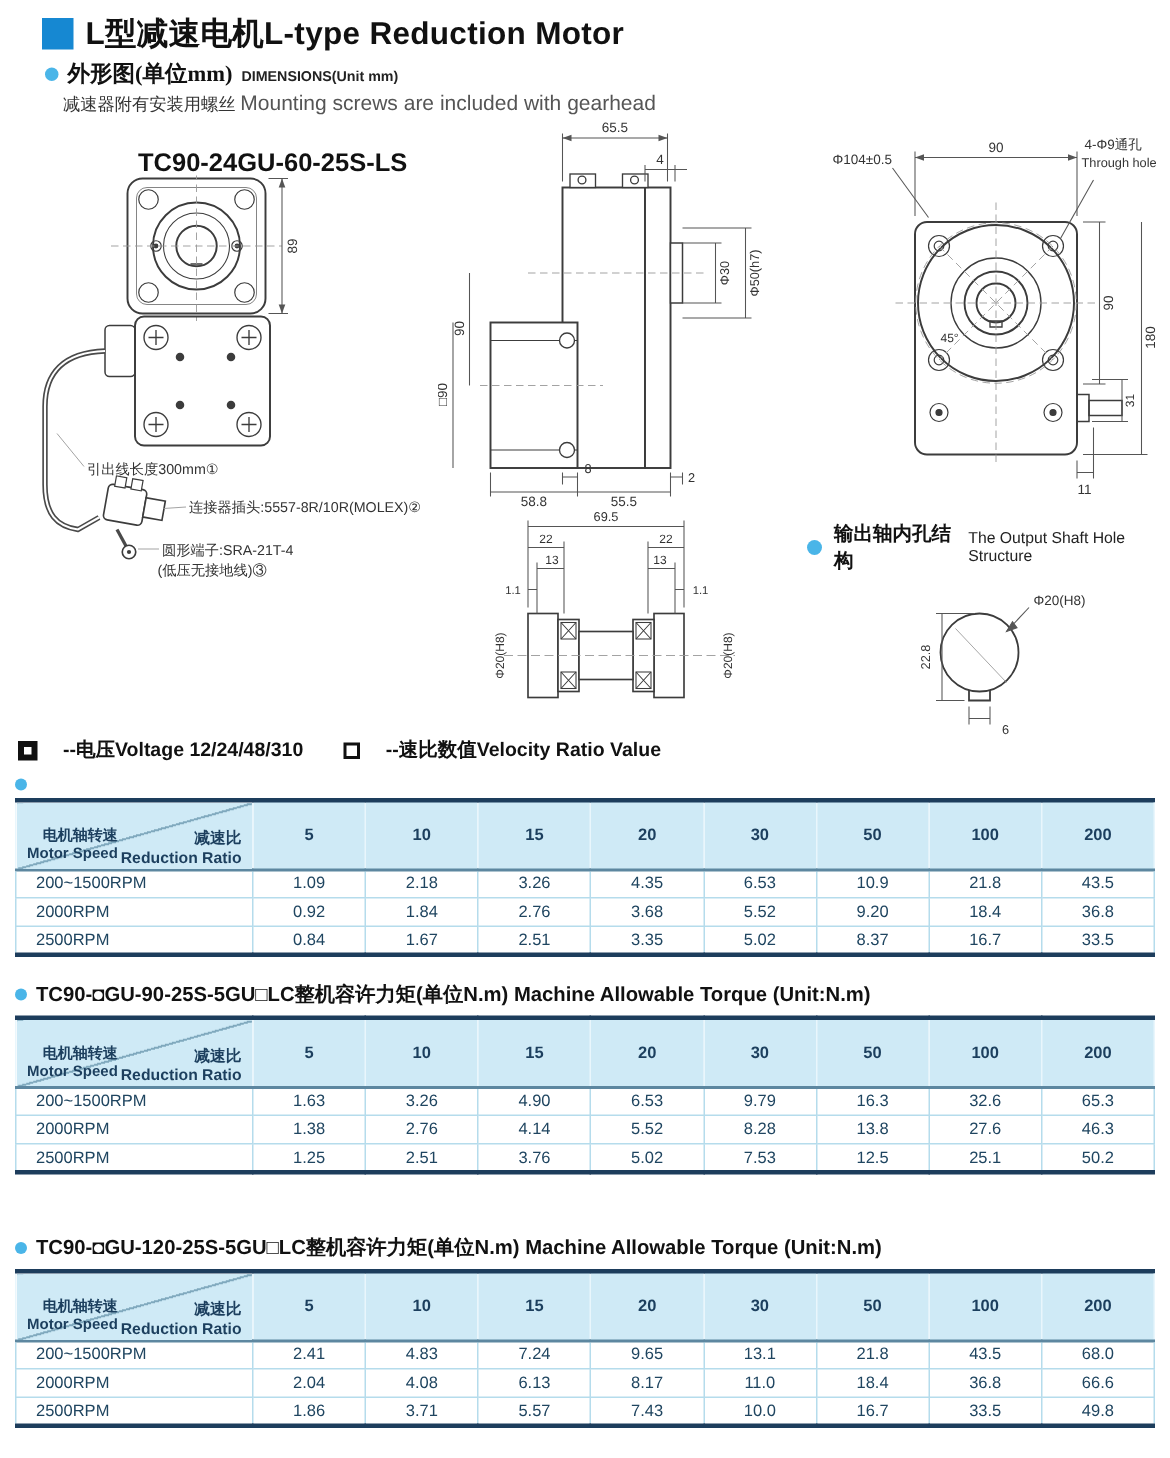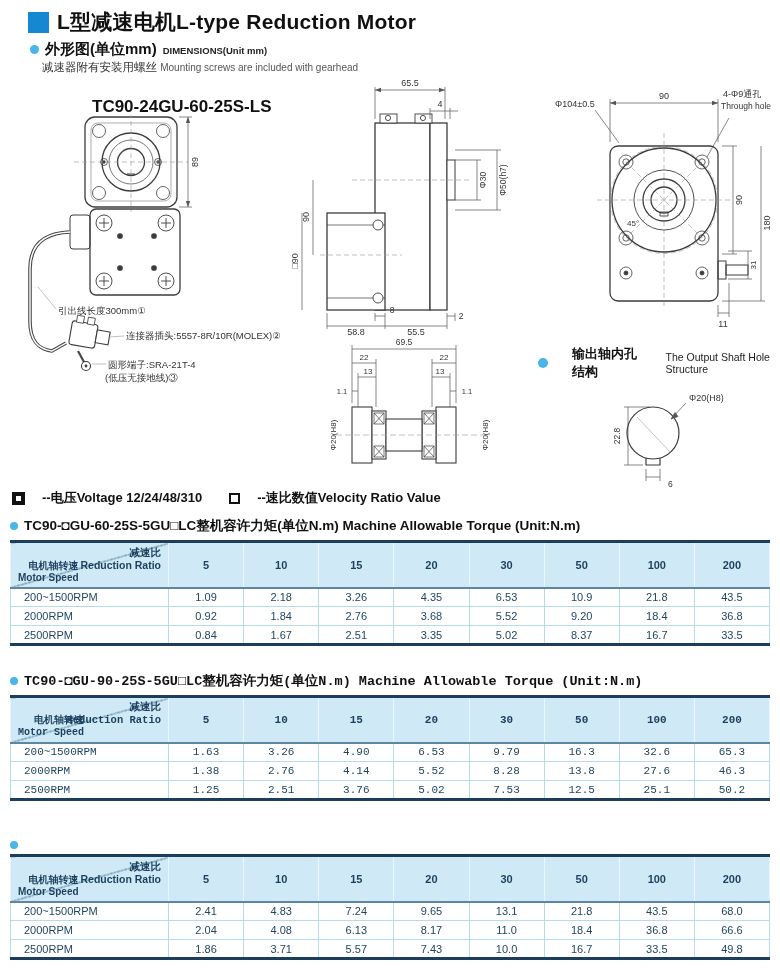--- a/index.html
+++ b/index.html
@@ -6,56 +6,56 @@
   html,body { width:780px; background:#fff; font-family:"Liberation Sans", sans-serif; color:#111; }
   body { height:972px; overflow:hidden; }
 
   
   .hdr { display:flex; align-items:center; gap:8px; margin:8px 0 4px 28px; }
   .hdr .sq { width:21px; height:21px; background:#1688d2; flex:0 0 auto; }
   .hdr .t { font-size:21px; font-weight:bold; letter-spacing:.2px; }
 
   .dimline { display:flex; align-items:baseline; gap:6px; margin:2px 0 0 30px; }
   .bdot { width:9px; height:9px; border-radius:50%; background:#4ab5e8; align-self:center; flex:0 0 auto; }
-  .dimline .zh { font-size:15px; font-weight:bold; }
+  .dimline .zh { font-size:15px; font-weight:bold;font-family:Liberation Serif, serif; }
   .dimline .en { font-size:9.5px; font-weight:bold; color:#222; }
   .subnote { margin:1px 0 0 42px; font-size:11.5px; color:#333; }
-  .subnote .en { font-size:10px; color:#555; }
+  .subnote .en { font-size:14px; color:#555; }
 
   
   .canvas { position:relative; width:780px; height:412px; }
   .model { position:absolute; left:60px; top:22px; font-size:17px; font-weight:bold;margin-left:32px; }
   .panel { position:absolute; }
   svg text { fill:#333; font-family:"Liberation Sans",sans-serif; }
   .footnotes { position:absolute; left:56px; top:396px; font-size:9.5px; color:#222; }
-  .oshead { display:flex; align-items:center; gap:24px; }
+  .oshead { display:flex; align-items:center; gap:8px; }
   .oshead .zh { font-size:13px; font-weight:bold; }
   .oshead .en { font-size:10.5px; color:#222; }
 
   
   .legend { display:flex; align-items:center; gap:17px; margin:2px 0 0 12px; font-size:13px; font-weight:bold; }
   .vbox { width:13px; height:13px; background:#111; display:inline-grid; place-items:center; }
   .vbox i { width:5px; height:5px; background:#fff; display:block; }
   .rbox { width:11px; height:11px; background:#fff; border:2px solid #111; }
   .legend .g2 { margin-left:10px; }
 
   
   .tsec { margin:10px 10px 0 10px; }
-  .tsec.s2 { margin-top:26px;font-family:Liberation Mono, monospace; } .tsec.s3 { margin-top:40px; }
+  .tsec.s2 { margin-top:16px; } .tsec.s3 { margin-top:40px; }
   .ttitle { display:flex; align-items:center; gap:6px; margin:0 0 5px 0; font-size:13.5px; font-weight:bold; }
   .ttitle .bdot { width:8px; height:8px; }
   table.tt { width:100%; border-collapse:collapse; table-layout:fixed;
              border-top:3px solid #1d3d5c; border-bottom:3px solid #1d3d5c; }
   table.tt thead th { background:#cfeaf6; color:#1c3f5e; font-size:11px; height:46px;
              border-left:1px solid #e9f6fc; border-right:1px solid #e9f6fc; }
   table.tt thead tr { border-bottom:2px solid #5d87a0; }
   table.tt th.corner { width:158px; position:relative; padding:0;
              background-image:linear-gradient(to bottom right, rgba(0,0,0,0) calc(50% - .7px), #7fa8bd calc(50% - .7px), #7fa8bd calc(50% + .7px), rgba(0,0,0,0) calc(50% + .7px));
              background-color:#cfeaf6; }
-  .c-top { position:absolute; top:3px; right:7px; text-align:right; line-height:1.2; font-size:10.5px; }
+  .c-top { position:absolute; top:18px; right:7px; text-align:right; line-height:1.2; font-size:10.5px; }
   .c-bot { position:absolute; bottom:3px; left:7px; text-align:right; line-height:1.2; font-size:10px; }
   table.tt tbody td { background:#fff; color:#1f4560; font-size:11px; height:19px; text-align:center;
              border:1px solid #b5dcec; border-top:none; }
   table.tt tbody td.rowlabel { text-align:left; padding-left:13px; border-left:1px solid #b5dcec; }
 </style>
 </head>
 <body>
 
 <div class="hdr">
   <span class="sq"></span>
@@ -349,21 +349,20 @@
       <i></i>
     </span>
   <span>--电压Voltage 12/24/48/310</span>
   <span class="rbox g2"></span>
   <span>--速比数值Velocity Ratio Value</span>
 </div>
 
 <div class="tsec">
   <div class="ttitle">
     <span class="bdot"></span>
-    <span>TC90-◘GU-60-25S-5GU□LC整机容许力矩(单位N.m) Machine Allowable Torque (Unit:N.m)</span>
   </div>
   <table class="tt">
     <thead>
         <tr>
       <th class="corner">
         <span class="c-top"><b>减速比</b><br><span>Reduction Ratio</span></span>
         <span class="c-bot"><b>电机轴转速</b><br><span>Motor Speed</span></span>
       </th>
     <th>5</th>
           <th>10</th>
@@ -469,20 +468,21 @@
           <td>25.1</td>
           <td>50.2</td>
         </tr>
       </tbody>
   </table>
 </div>
 
 <div class="tsec s3">
   <div class="ttitle">
     <span class="bdot"></span>
+    <span>TC90-◘GU-120-25S-5GU□LC整机容许力矩(单位N.m) Machine Allowable Torque (Unit:N.m)</span>
   </div>
   <table class="tt">
     <thead>
         <tr>
       <th class="corner">
         <span class="c-top"><b>减速比</b><br><span>Reduction Ratio</span></span>
         <span class="c-bot"><b>电机轴转速</b><br><span>Motor Speed</span></span>
       </th>
     <th>5</th>
           <th>10</th>

